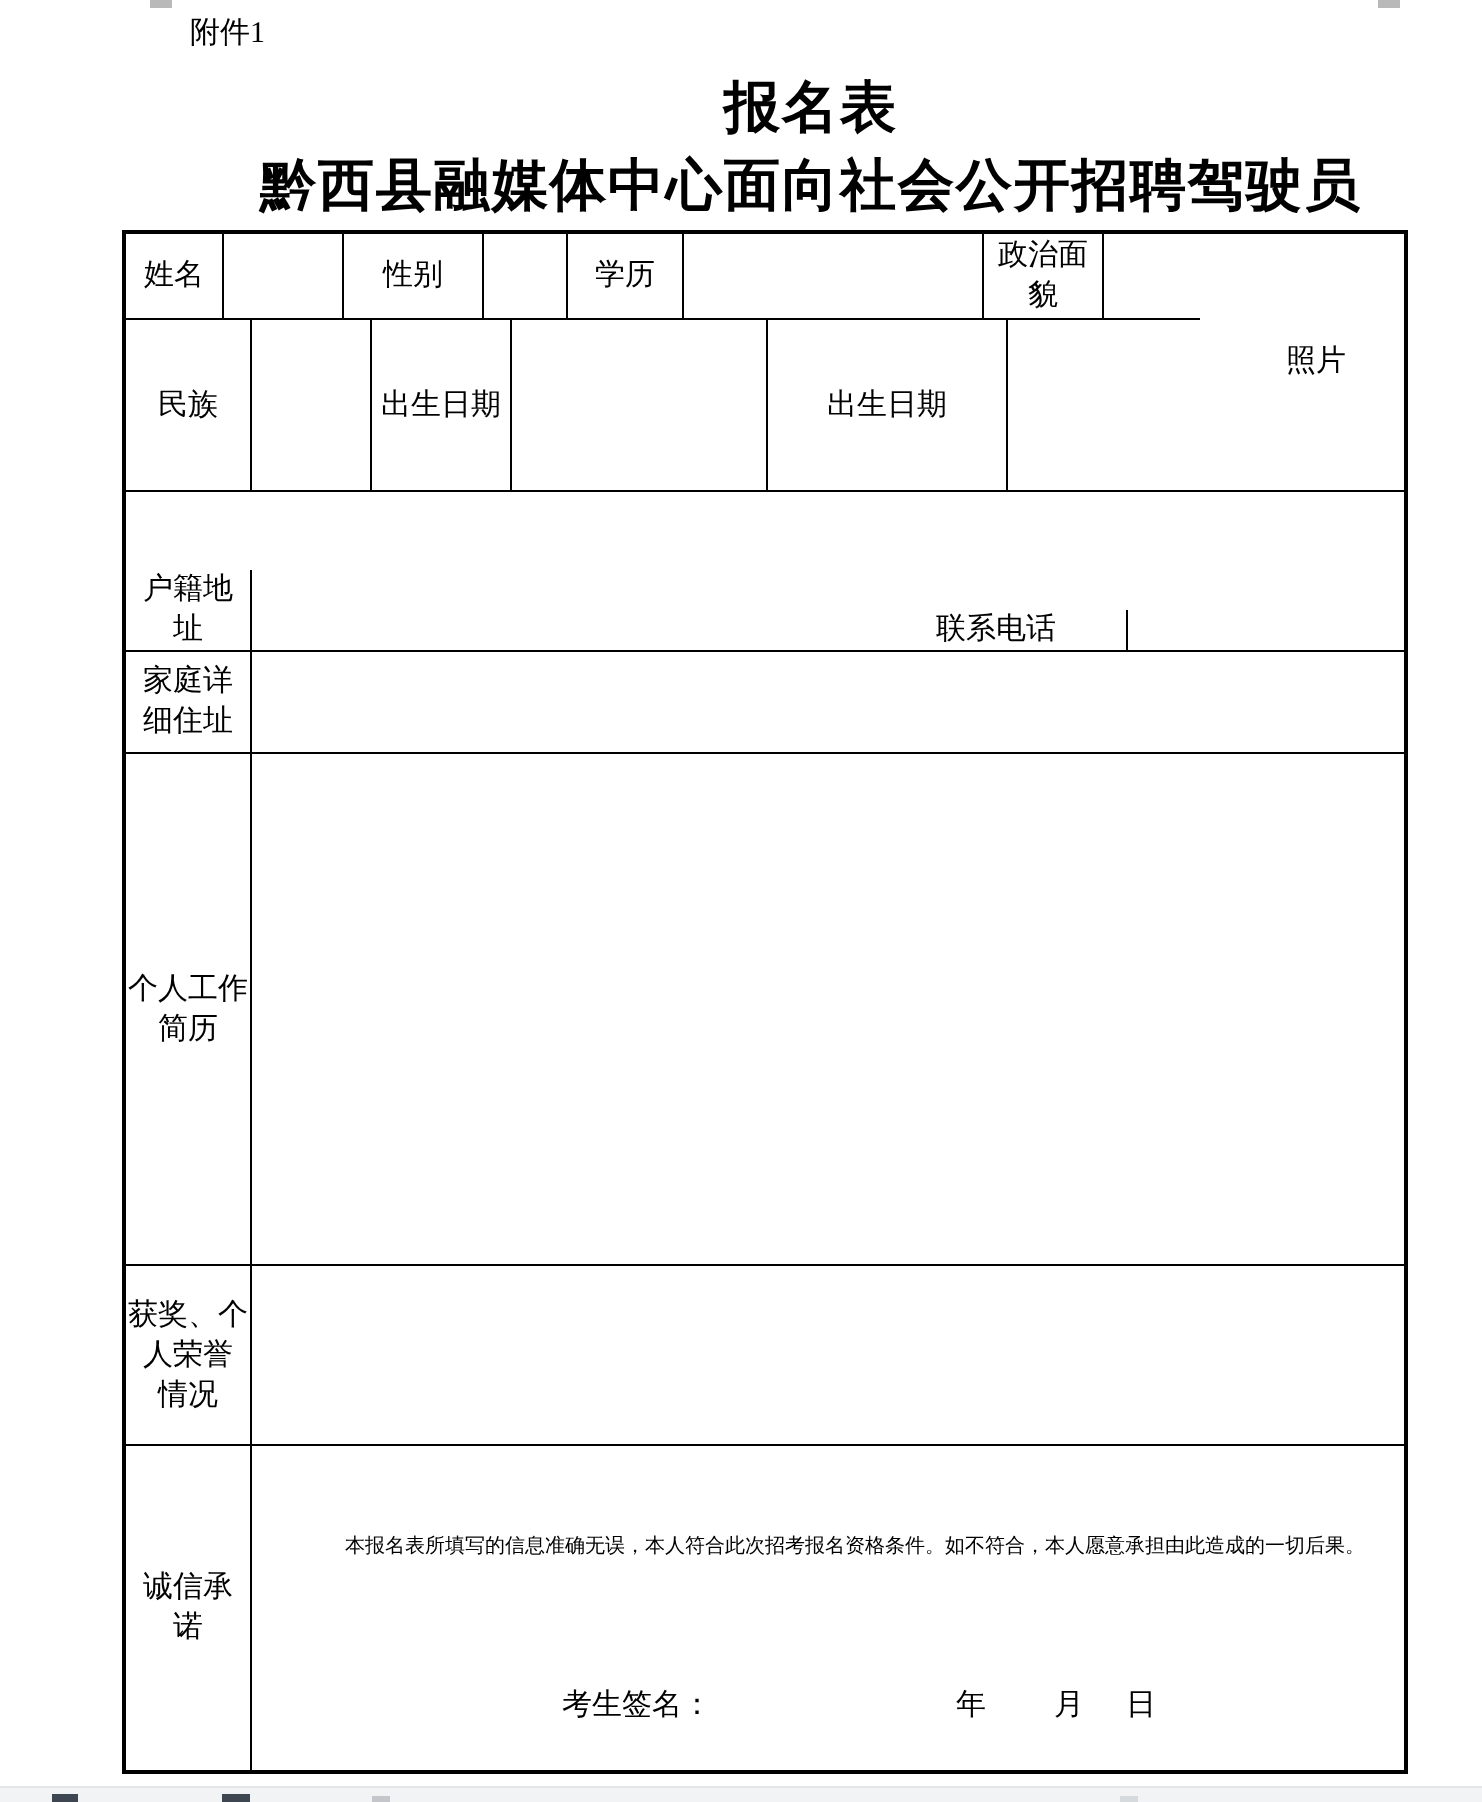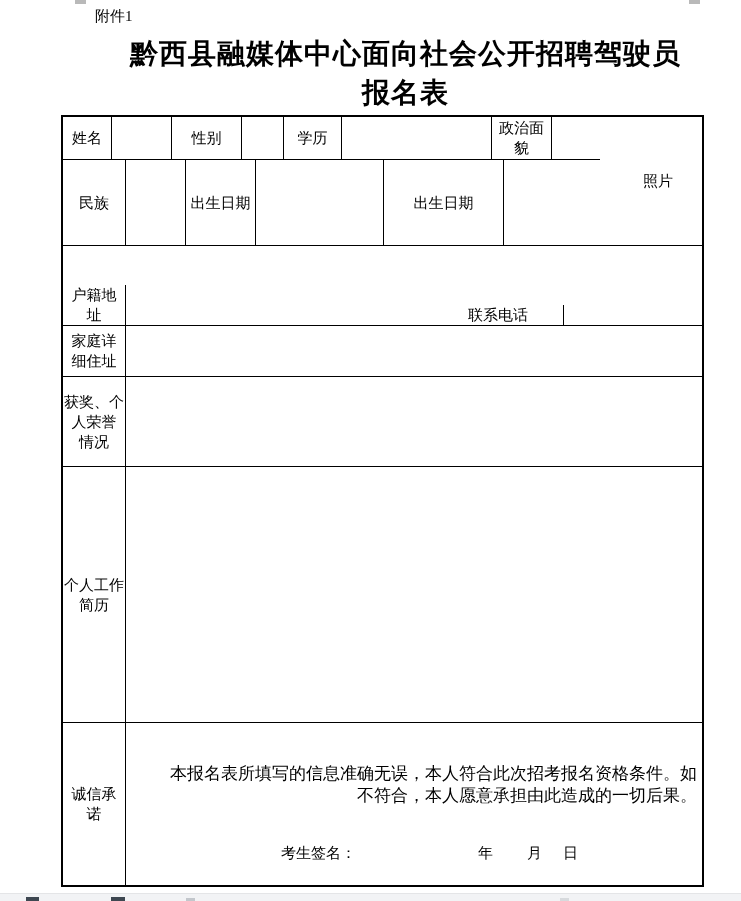--- a/index.html
+++ b/index.html
@@ -23,21 +23,21 @@
 
   .cell { border-right:1px solid #000; border-bottom:1px solid #000;
           display:flex; align-items:center; justify-content:center;
           text-align:center; font-size:15px; line-height:20px;
           white-space:pre-line; overflow:hidden; }
   .cell.last { border-right:none; }
   .cell.nob  { border-bottom:none; }
 
   .pledge-cell { position:relative; display:block; }
   .pledge-text { position:absolute; left:2px; right:5px; top:40px;
-                 text-align:right; text-indent:30px; font-size:17px; line-height:22px;
+                 text-align:center; text-indent:30px; font-size:10px; line-height:22px;
                  white-space:normal; }
   .sign-line { position:absolute; left:0; right:0; top:120px; height:20px; font-size:15px; }
   .sign-line span { position:absolute; top:0; }
   .sig-label { left:155px; }
   .sig-year  { left:352px; }
   .sig-month { left:401px; }
   .sig-day   { left:437px; }
 
   .bottom-strip { position:absolute; left:0; right:0; top:893px; height:8px;
                   background:#f2f3f5; border-top:1px solid #e4e5e7; }
@@ -45,22 +45,22 @@
 </style>
 </head>
 <body>
 
 <div class="handle" style="left:75px;"></div>
 <div class="handle" style="left:689px;"></div>
 
 <div class="attachment">附件1</div>
 
 <div class="title-block">
+  <div>报名表</div>
   <div>黔西县融媒体中心面向社会公开招聘驾驶员</div>
-  <div>报名表</div>
 </div>
 
 <div class="form-table">
 
   <div class="rowpair">
     <div class="rp-left">
       <div class="row" style="height:43px;">
         <div class="cell" style="width:49px;">姓名</div>
         <div class="cell" style="width:60px;"></div>
         <div class="cell" style="width:70px;">性别</div>
@@ -90,30 +90,30 @@
     <div class="cell" style="width:131px;">联系电话</div>
     <div class="cell last" style="width:138px;"></div>
   </div>
 
   <div class="row" style="height:51px;">
     <div class="cell" style="width:63px;">家庭详
 细住址</div>
     <div class="cell last" style="width:576px;"></div>
   </div>
 
+  <div class="row" style="height:256px;">
+    <div class="cell" style="width:63px;">个人工作
+简历</div>
+    <div class="cell last" style="width:576px;"></div>
+  </div>
+
   <div class="row" style="height:90px;">
     <div class="cell" style="width:63px;">获奖、个
 人荣誉
 情况</div>
-    <div class="cell last" style="width:576px;"></div>
-  </div>
-
-  <div class="row" style="height:256px;">
-    <div class="cell" style="width:63px;">个人工作
-简历</div>
     <div class="cell last" style="width:576px;"></div>
   </div>
 
   <div class="row" style="height:162px;">
     <div class="cell nob" style="width:63px;height:162px;">诚信承
 诺</div>
     <div class="cell last nob pledge-cell" style="width:576px;height:162px;">
       <div class="pledge-text">本报名表所填写的信息准确无误，本人符合此次招考报名资格条件。如不符合，本人愿意承担由此造成的一切后果。</div>
       <div class="sign-line">
         <span class="sig-label">考生签名：</span>

